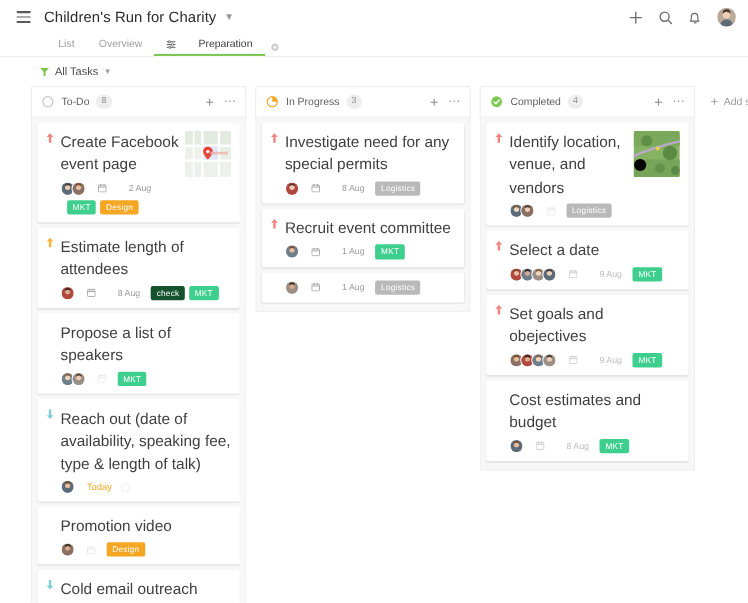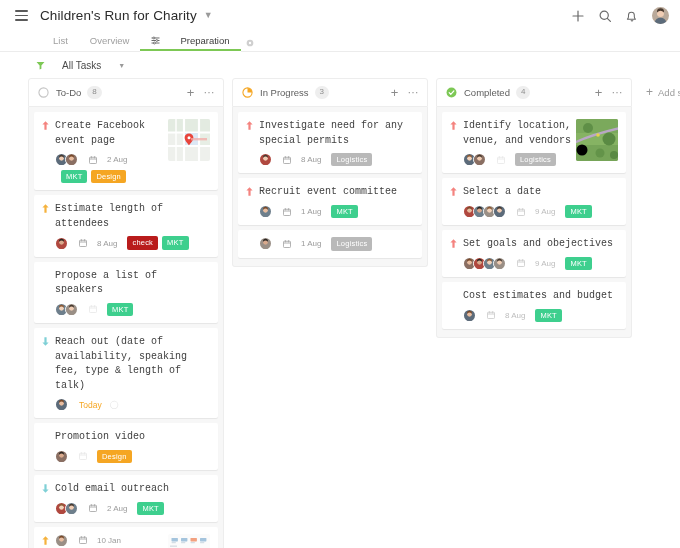--- a/index.html
+++ b/index.html
@@ -30,21 +30,21 @@
   .tab.active::after { content: ""; position: absolute; left: 0; right: 0; bottom: 0; height: 2px; background: #7dc855; }
   .tab-gear { width: 18px; display: flex; align-items: center; justify-content: center; padding-bottom: 4px; cursor: pointer; }
   .tabs-sep { flex: 1; border-bottom: 1px solid #ececec; height: 100%; }
   .tabs-lead { width: 42px; border-bottom: 1px solid #ececec; height: 100%; position: absolute; left: 0; }
   .tabsrow { position: relative; }
   .tab, .tab-gear { border-bottom: 1px solid #ececec; }
   .tab.active { border-bottom-color: transparent; gap: 20px; }
 
   
   .filterrow { height: 26px; display: flex; align-items: center; padding-left: 36px; flex: none; }
-  .filter-chip { display: flex; align-items: center; gap: 17px; font-size: 10px; color: #4a4a4a; cursor: pointer; }
+  .filter-chip { display: flex; align-items: center; gap: 5px; font-size: 10px; color: #4a4a4a; cursor: pointer; }
   .funnel { width: 9px; height: 9px; display: block; }
 
   
   .board { flex: 1; display: flex; gap: 8px; padding: 0 0 11px 28px; align-items: flex-start; overflow: hidden; justify-content: space-between; }
   .col { width: 196px; flex: none; display: flex; flex-direction: column; }
   .col-head { background: #fff; border: 1px solid #ededed; border-radius: 3px 3px 0 0;
               height: 29px; display: flex; align-items: center; padding: 0 8px 0 9px; }
   .st-ico { width: 11px; height: 11px; flex: none; display: block; }
   .col-title { font-size: 9.5px; color: #5d5d5d; margin-left: 7px; }
   .col-count { margin-left: 6px; font-size: 8px; color: #8e8e8e; background: #eeeeee;
@@ -54,27 +54,27 @@
   .col-dots { font-size: 11px; color: #9a9a9a; line-height: 1; letter-spacing: .6px; cursor: pointer; }
   .col-body { background: #f7f7f7; border: 1px solid #ededed; border-top: none;
               border-radius: 0 0 3px 3px; padding: 5px 5px 8px 5px; display: flex; flex-direction: column; gap: 5px; }
 
   
   .card { background: #fff; border-radius: 2px; padding: 7px 8px 7px 8px;
           display: flex; gap: 4px; box-shadow: 0 1px 1px rgba(0,0,0,.07); cursor: pointer; }
   .card-main { flex: 1; min-width: 0; }
   .prio { width: 9px; flex: none; padding-top: 1px; }
   .prio svg { display: block; width: 7px; height: 11px; }
-  .card-title { font-size: 10px; color: #3f3f3f; line-height: 1.45; margin-bottom: 5px; word-wrap: break-word; font-family: Liberation Mono, monospace; }
+  .card-title { font-size: 14px; color: #3f3f3f; line-height: 1.45; margin-bottom: 5px; word-wrap: break-word; }
   .meta { display: flex; align-items: center; gap: 4px; flex-wrap: wrap; }
   .avs { display: flex; align-items: center; }
   .av { width: 13px; height: 13px; border-radius: 50%; overflow: hidden; border: 1.2px solid #fff;
         margin-right: -3px; display: block; }
   .av:last-child { margin-right: 0; }
-  .date { display: flex; align-items: center; gap: 10px; font-size: 8px; color: #9b9b9b; margin-left: 7px; white-space: nowrap; }
+  .date { display: flex; align-items: center; gap: 20px; font-size: 8px; color: #9b9b9b; margin-left: 7px; white-space: nowrap; }
   .date.done { color: #bdbdbd; }
   .date.today { color: #f5a623; font-size: 8.5px; }
   .cal { width: 8px; height: 8px; display: block; flex: none; }
   .tag { font-size: 7.5px; color: #fff; border-radius: 2px; padding: 2px 5px; line-height: 1.25;
          white-space: nowrap; letter-spacing: .2px; }
   .thumb { width: 42px; height: 42px; border-radius: 2px; flex: none; overflow: hidden; display: block; }
   .tagsrow { display: flex; gap: 4px; margin-left: 6px; }
 
   
   .add-status { margin-left: 6px; margin-top: 8px; display: flex; align-items: center; gap: 5px;
@@ -233,21 +233,21 @@
                 </span>
            <span class="date">
         <svg class="cal" viewBox="0 0 10 10">
     <rect x=".6" y="1.6" width="8.8" height="7.8" rx="1" fill="none" stroke="#a8a8a8" stroke-width="1.1"></rect>
     <path d="M.6 3.8h8.8" stroke="#a8a8a8" stroke-width="1.1"></path>
     <path d="M3 .7v1.8M7 .7v1.8" stroke="#a8a8a8" stroke-width="1.1" stroke-linecap="round"></path>
                   </svg>
                   <span>8 Aug</span>
                 </span>
                 <span class="tagsrow">
-                  <span class="tag" style="background:#b91c1c">check</span>
+                  <span class="tag" style="background:#14532d">check</span>
                   <span class="tag" style="background:#3ecf8e">MKT</span>
                 </span>
          </div>
        </div>
           </div>
           <div class="card">
             <span class="prio"></span>
             <div class="card-main">
          <div class="card-title">Propose a list of speakers</div>
          <div class="meta">

